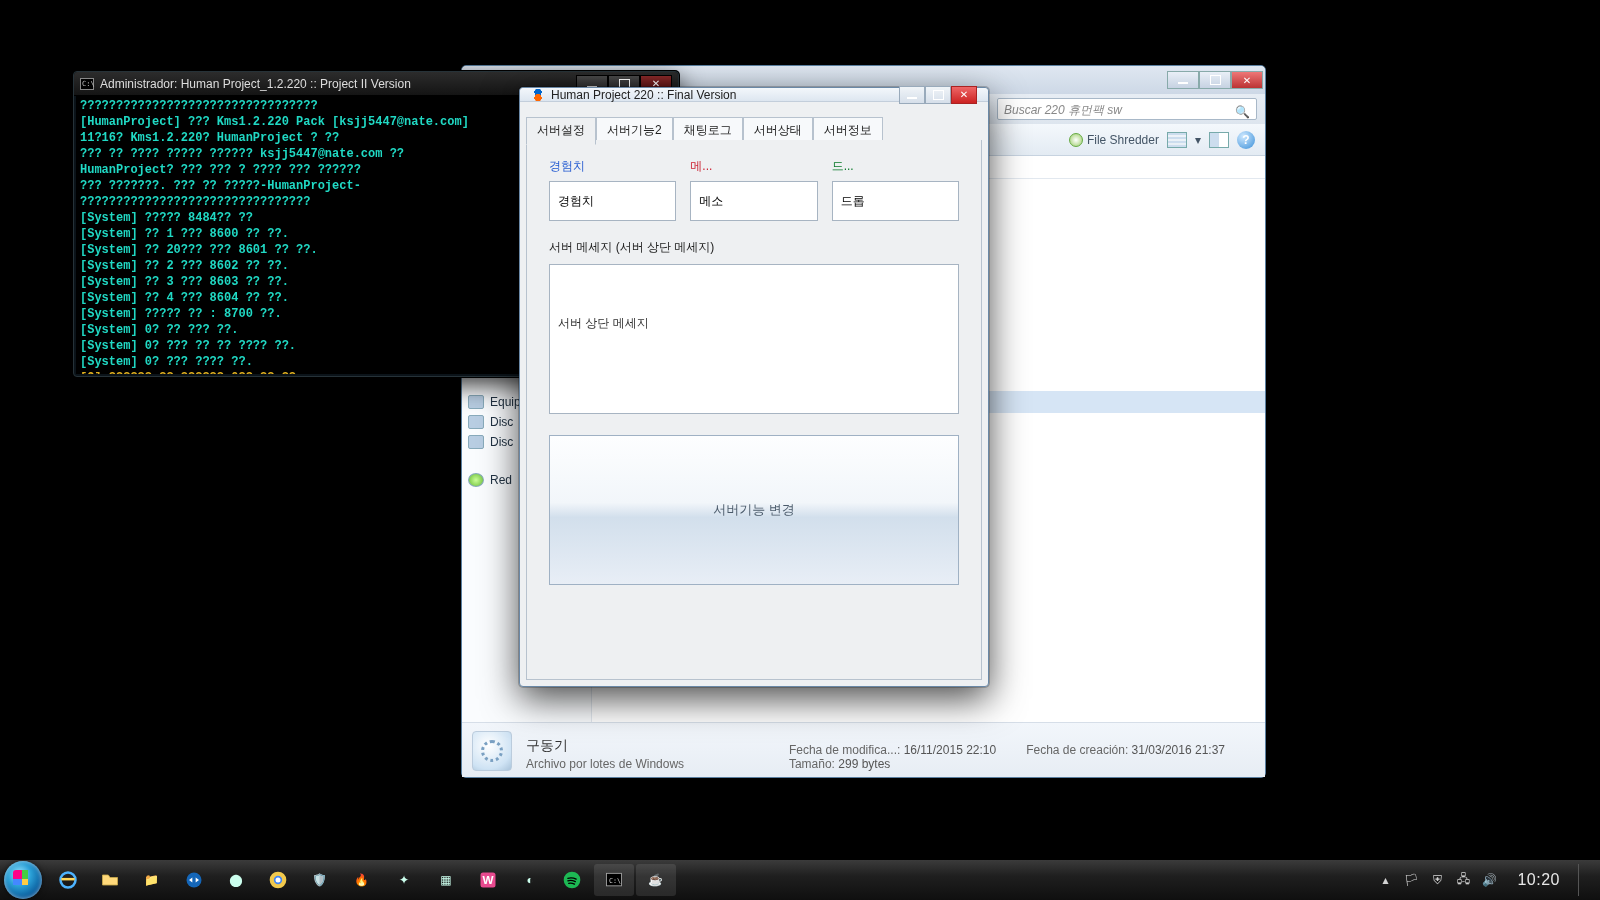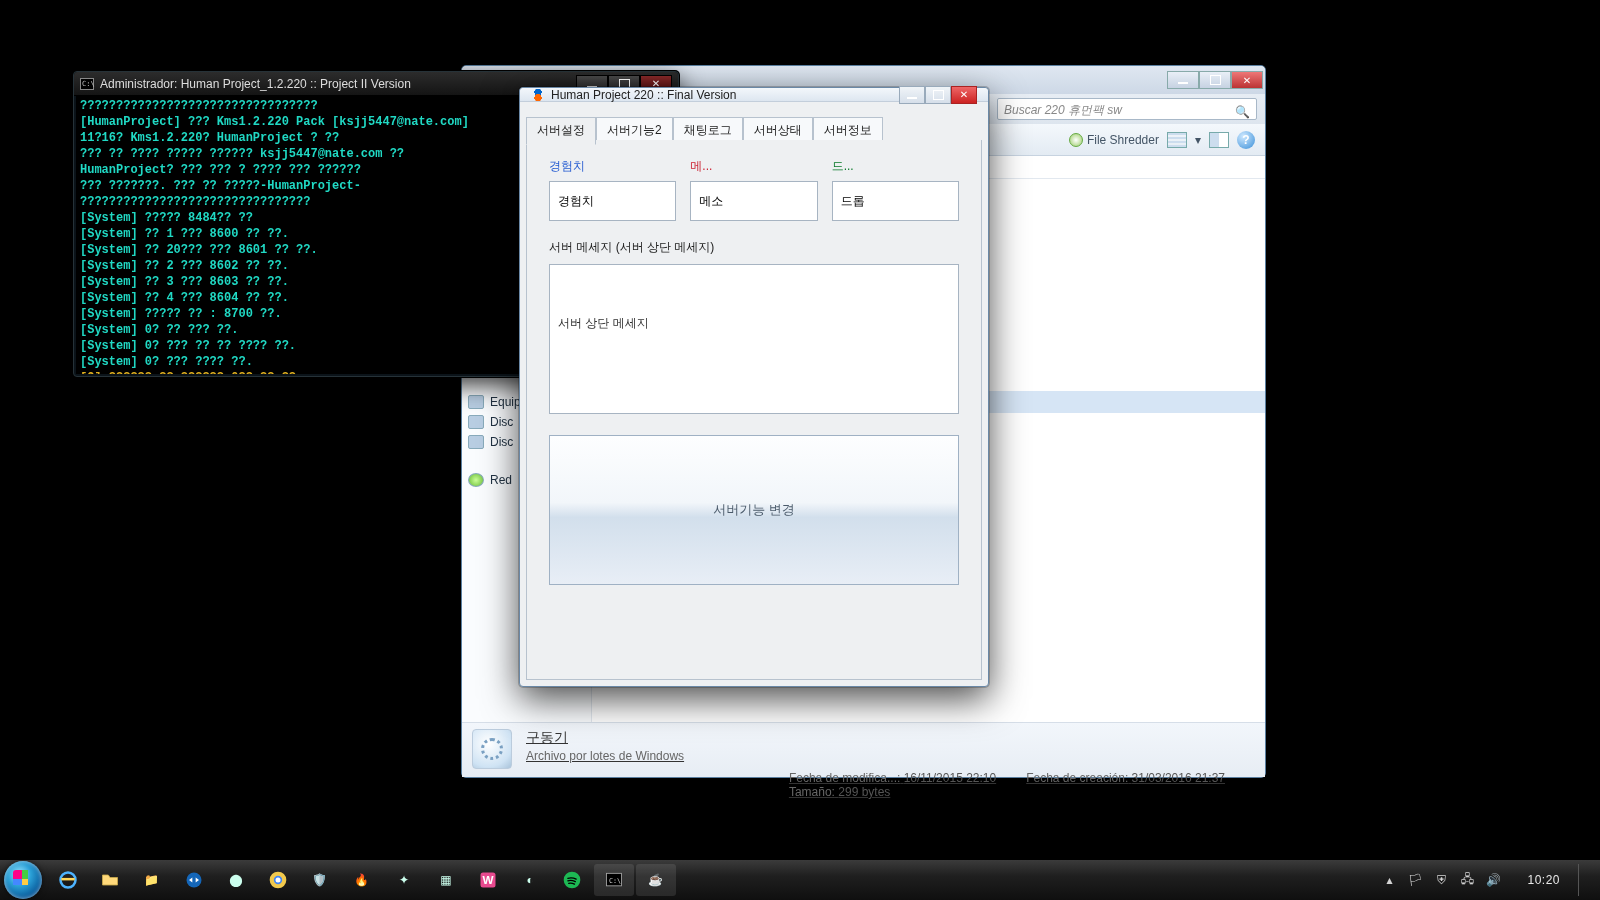--- a/index.html
+++ b/index.html
@@ -16,21 +16,21 @@
       linear-gradient(#f08 0 0) 0 0/45% 45% no-repeat,
       linear-gradient(#4c4 0 0) 55% 0/45% 45% no-repeat,
       linear-gradient(#48f 0 0) 0 55%/45% 45% no-repeat,
       linear-gradient(#fc4 0 0) 55% 55%/45% 45% no-repeat;}
   .tb-icons{display:flex;gap:2px;align-items:center;}
   .tb-btn{width:40px;height:32px;border-radius:3px;display:flex;align-items:center;justify-content:center;
     color:#cfe;}
   .tb-glyph{width:22px;height:22px;display:flex;align-items:center;justify-content:center;}
   .tasktray{margin-left:auto;display:flex;align-items:center;gap:10px;padding-right:10px;color:#e8e8e8;}
   .tray-ico{width:16px;height:16px;display:inline-flex;align-items:center;justify-content:center;opacity:.9;}
-  .clock{font-size:12px;letter-spacing:.5px;margin-left:16px;}
+  .clock{font-size:16px;letter-spacing:.5px;margin-left:10px;}
   
   .cmd{position:absolute;left:73px;top:71px;width:606px;height:306px;
     background:#0b1319;border:1px solid #263238;border-radius:4px;
     box-shadow:0 8px 24px rgba(0,0,0,.8),0 0 0 1px #000;z-index:20;}
   .cmd-titlebar{height:24px;display:flex;align-items:center;background:linear-gradient(#2c2c2c,#141414);
     border-bottom:1px solid #000;color:#ddd;font-size:12px;padding:0 6px;border-top-left-radius:4px;border-top-right-radius:4px;}
   .cmd-ico{width:14px;height:12px;background:#000;border:1px solid #888;margin-right:6px;position:relative;}
   .cmd-ico::after{content:"C:\\";position:absolute;left:1px;top:-1px;font:7px/12px Consolas,monospace;color:#bbb;}
   .win-btns{margin-left:auto;display:flex;gap:0;}
   .wbtn{width:32px;height:18px;background:linear-gradient(#4a4a4a,#222);border:1px solid #000;
@@ -68,21 +68,21 @@
   .side-item{display:flex;align-items:center;gap:6px;padding:3px 2px;}
   .side-ico{width:16px;height:14px;background:#b8cde2;border:1px solid #8ab;border-radius:2px;}
   .side-ico.net{background:radial-gradient(circle,#cf9,#6b3);border-radius:50%;}
   .ex-list{flex:1;overflow:auto;}
   .ex-head{display:flex;font-size:12px;color:#334;background:#fff;border-bottom:1px solid #e2e8ef;}
   .ex-head>div,.ex-row>div{padding:4px 8px;}
   .col-date{width:70px;} .col-type{width:150px;} .col-size{width:64px;text-align:right;}
   .ex-row{display:flex;font-size:12px;color:#222;align-items:center;}
   .ex-row.sel{background:#d6e5f5;}
   .ex-footer{position:absolute;left:0;right:0;bottom:0;height:55px;border-top:1px solid #d6dee8;
-    background:linear-gradient(#f2f6fb,#e7edf4);display:flex;align-items:flex-start;padding:6px 10px;gap:14px;color:#333;text-decoration:underline;}
+    background:linear-gradient(#f2f6fb,#e7edf4);display:flex;align-items:flex-end;padding:6px 10px;gap:14px;color:#333;}
   .footer-ico{width:40px;height:40px;border:1px solid #bcd;border-radius:4px;background:radial-gradient(circle at 40% 35%,#fff,#cfe3f4 70%,#a9c3da);display:flex;align-items:center;justify-content:center;}
   .gear{width:22px;height:22px;border-radius:50%;border:3px dotted #7aa0c2;}
   .footer-txt{display:flex;flex-direction:column;gap:2px;}
   .footer-meta{display:flex;gap:30px;margin-left:auto;margin-right:30px;color:#555;margin-top:42px;}
   .footer-meta .k{color:#666;}
   
   .swing{position:absolute;left:519px;top:87px;width:470px;height:600px;z-index:30;
     background:#eef0f2;border:1px solid #6a88a6;border-radius:4px;box-shadow:0 12px 36px rgba(0,0,0,.7),0 0 0 1px rgba(0,0,0,.2);}
   .sw-titlebar{height:14px;background:linear-gradient(#f3f7fb,#dde6f0);border-bottom:1px solid #c3cedb;
     display:flex;align-items:center;padding:0 11px;border-top-left-radius:4px;border-top-right-radius:4px;color:#222;justify-content:center;}

